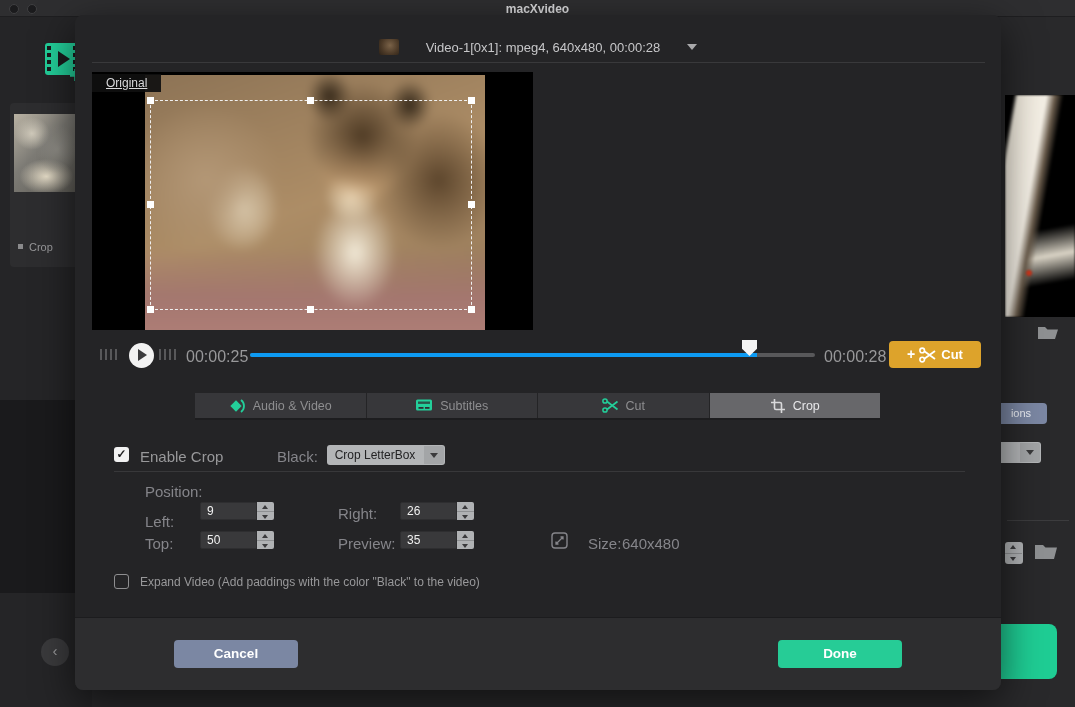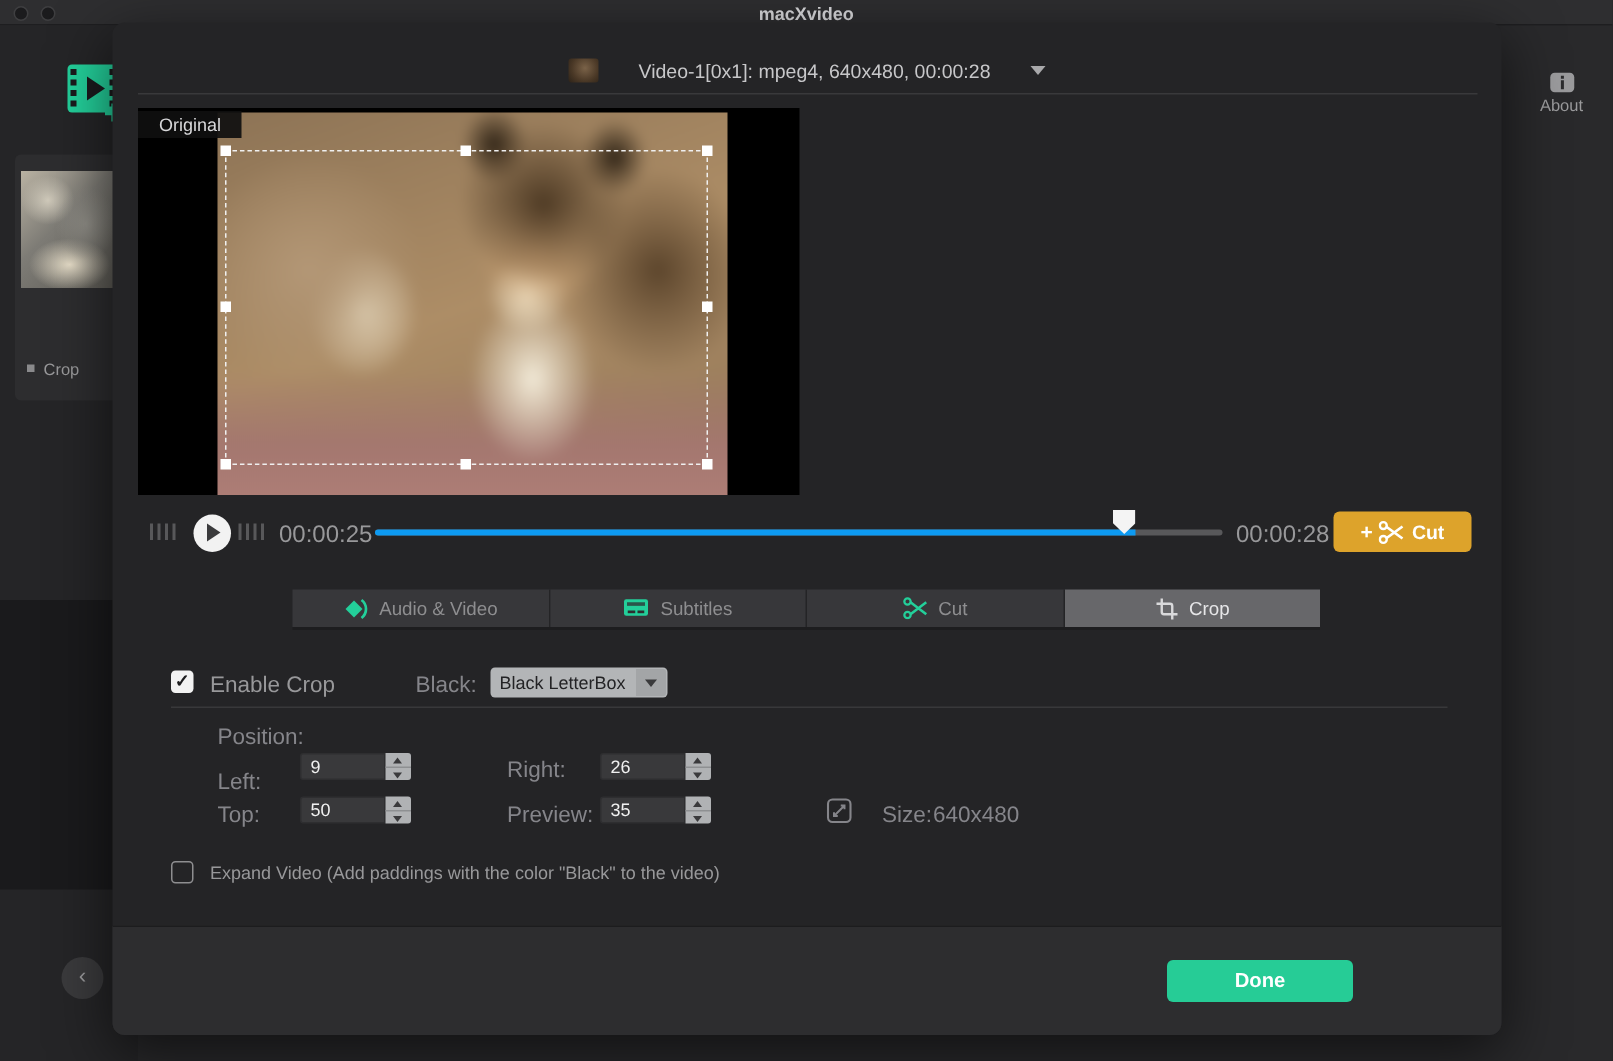--- a/index.html
+++ b/index.html
@@ -65,21 +65,21 @@
   .hdr-title { color:#c7c7c9; font-size:13px; }
   .caret-down { width:0; height:0; border-left:5px solid transparent; border-right:5px solid transparent;
     border-top:6px solid #a9a9ab; }
   .hdr-divider { position:absolute; left:17px; top:47px; width:893px; height:1px; background:#39393b; }
 
   
   .panel { position:absolute; top:57px; height:258px; background:#000; overflow:hidden; }
   .panel-original { left:17px; width:441px; }
   .panel-preview { left:467px; width:443px; }
   .panel-tag { position:absolute; top:2px; height:18px; padding:0 14px; background:rgba(15,15,15,.92);
-    color:#d8d8da; font-size:12px; line-height:18px; z-index:3; }
+    color:#d8d8da; font-size:12px; line-height:18px; z-index:3;text-decoration:underline; }
   .tag-original { left:0; }
   .tag-preview { right:3px; }
 
   .vid { position:absolute; top:3px; bottom:0; overflow:hidden; }
   .vid-inner { position:absolute; inset:-12px; filter:blur(4px); }
   .vid-orig { left:53px; width:340px; }
   .vid-orig .vid-inner { background:
       radial-gradient(ellipse 22% 28% at 63% 26%, #4e3a24 0%, transparent 70%),
       radial-gradient(ellipse 8% 12% at 54% 12%, #2c2114 0%, transparent 75%),
       radial-gradient(ellipse 8% 12% at 76% 15%, #2c2114 0%, transparent 75%),
@@ -206,20 +206,47 @@
     <svg width="17" height="14" viewBox="0 0 17 14" style="margin:0 auto">
       <rect x="0.5" y="0.5" width="16" height="13" rx="3" fill="#9a9a9c"></rect>
       <rect x="7.6" y="2.5" width="2" height="2" fill="#2c2c2e"></rect>
       <rect x="7.6" y="5.5" width="2" height="6" fill="#2c2c2e"></rect>
     </svg>
     <div class="about-label">About</div>
   </div>
 
   <div class="back-btn">‹</div>
 
+  <div class="right-col">
+    <div class="right-video">
+        <div class="sheen"></div>
+      </div>
+    <div class="right-folder1">
+      <svg width="22" height="18" viewBox="0 0 22 18">
+          <path d="M1 4 h7 l2.5 2.5 H21 L18 16 H1 Z" fill="#8e9092"></path>
+        </svg>
+    </div>
+    <div class="ions-btn"><span>ions</span></div>
+    <div class="right-drop">
+      <div class="dd-btn">
+          <div class="chev-dn" style="left:6px;top:7px;"></div>
+        </div>
+    </div>
+    <div class="right-div"></div>
+    <div class="right-spin">
+      <div class="spin-up"></div>
+      <div class="spin-dn" style="top:11px"></div>
+    </div>
+    <div class="right-folder2">
+      <svg width="24" height="19" viewBox="0 0 24 19">
+          <path d="M1 4 h8 l2.5 2.5 H23 L20 18 H1 Z" fill="#8e9092"></path>
+        </svg>
+    </div>
+    <div class="run-btn"></div>
+  </div>
 
   <div class="modal">
 
     <div class="modal-header">
       <div class="hdr-thumb"></div>
       <div class="hdr-title">Video-1[0x1]: mpeg4, 640x480, 00:00:28</div>
       <div class="caret-down"></div>
     </div>
     <div class="hdr-divider"></div>
 
@@ -303,21 +330,21 @@
           <path d="M1 4.5 H10 a1.5 1.5 0 0 1 1.5 1.5 V15" stroke="#d9d9db" stroke-width="1.6" fill="none"></path>
         </svg>
         <span>Crop</span>
       </div>
     </div>
 
     <div class="chk chk-on" style="left:39px; top:432px;"><span>✓</span></div>
     <div class="lbl" style="left:65px; top:433px;">Enable Crop</div>
     <div class="lbl lbl-dim" style="left:202px; top:433px;">Black:</div>
     <div class="preset-dd">
-      <div class="preset-val">Black LetterBox</div>
+      <div class="preset-val">Crop LetterBox</div>
       <div class="preset-btn">
           <div class="chev-dn"></div>
         </div>
     </div>
     <div class="row-divider" style="top:456px;"></div>
 
     <div class="lbl lbl-dim" style="left:70px; top:468px;">Position:</div>
 
     <div class="lbl lbl-dim" style="left:70px; top:498px;text-align:center;">Left:</div>
     <input class="num-field" style="left: 125px; top: 487px;" value="9">
@@ -351,20 +378,21 @@
         <path d="M5 12 L12 5 M9.5 5 H12 V7.5 M7.5 12 H5 V9.5" stroke="#85858a" stroke-width="1.3" fill="none"></path>
       </svg>
     </div>
     <div class="lbl lbl-dim" style="left:513px; top:520px;">Size:</div>
     <div class="lbl lbl-dim" style="left:547px; top:520px;">640x480</div>
 
     <div class="chk chk-off" style="left:39px; top:559px;"></div>
     <div class="lbl" style="left:65px; top:560px; font-size:12px;">Expand Video (Add paddings with the color "Black" to the video)</div>
 
     <div class="modal-footer">
+      <div class="btn btn-cancel">Cancel</div>
       <div class="btn btn-done">Done</div>
     </div>
   </div>
 
   <div class="menubar">
     <div class="traffic" style="left:9px"></div>
     <div class="traffic" style="left:27px"></div>
     <div class="menu-title">macXvideo</div>
   </div>
 

